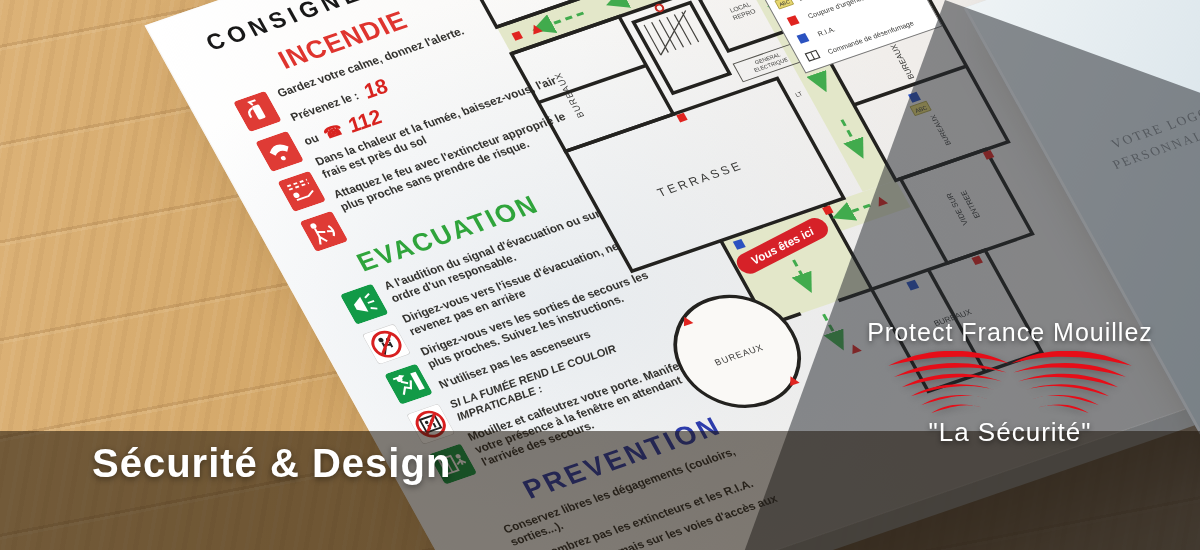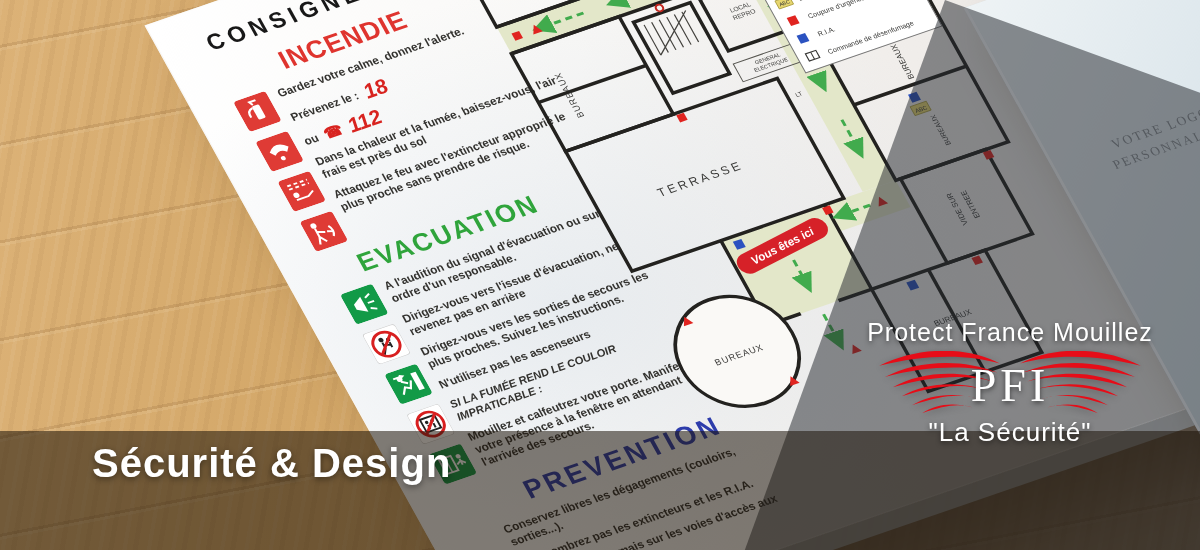--- a/index.html
+++ b/index.html
@@ -373,21 +373,20 @@
       <svg class="wing" viewBox="0 0 220 120">
         <g fill="#e60d18">
           <path d="M218,22 C160,-10 70,-8 4,26 C80,6 160,4 218,22 Z"></path>
           <path d="M214,38 C150,12 70,16 14,46 C85,26 160,24 214,38 Z"></path>
           <path d="M206,54 C148,32 76,36 28,64 C95,44 158,40 206,54 Z"></path>
           <path d="M196,70 C145,52 85,56 44,80 C105,60 155,56 196,70 Z"></path>
           <path d="M184,86 C140,72 95,76 62,96 C115,78 150,74 184,86 Z"></path>
           <path d="M170,100 C135,90 104,94 80,110 C120,96 145,92 170,100 Z"></path>
         </g>
       </svg>
-      <div class="pfi">PFI</div>
       <svg class="wing" viewBox="0 0 220 120">
         <g fill="#e60d18" transform="scale(-1,1) translate(-220,0)">
           <path d="M218,22 C160,-10 70,-8 4,26 C80,6 160,4 218,22 Z"></path>
           <path d="M214,38 C150,12 70,16 14,46 C85,26 160,24 214,38 Z"></path>
           <path d="M206,54 C148,32 76,36 28,64 C95,44 158,40 206,54 Z"></path>
           <path d="M196,70 C145,52 85,56 44,80 C105,60 155,56 196,70 Z"></path>
           <path d="M184,86 C140,72 95,76 62,96 C115,78 150,74 184,86 Z"></path>
           <path d="M170,100 C135,90 104,94 80,110 C120,96 145,92 170,100 Z"></path>
         </g>
       </svg>

